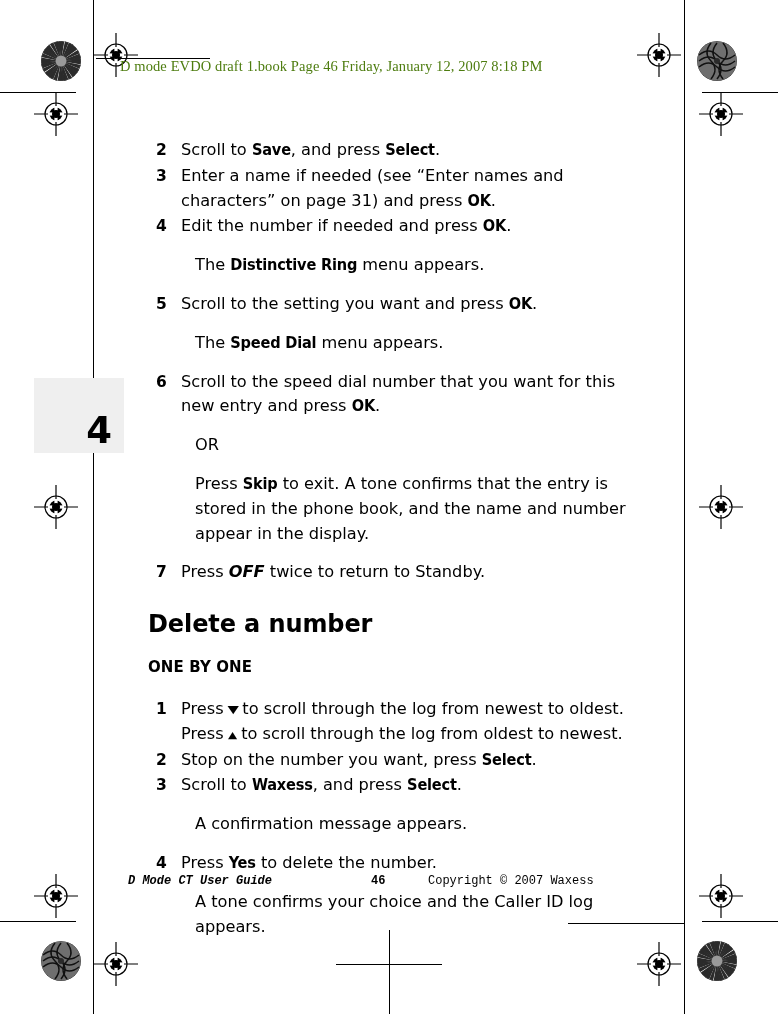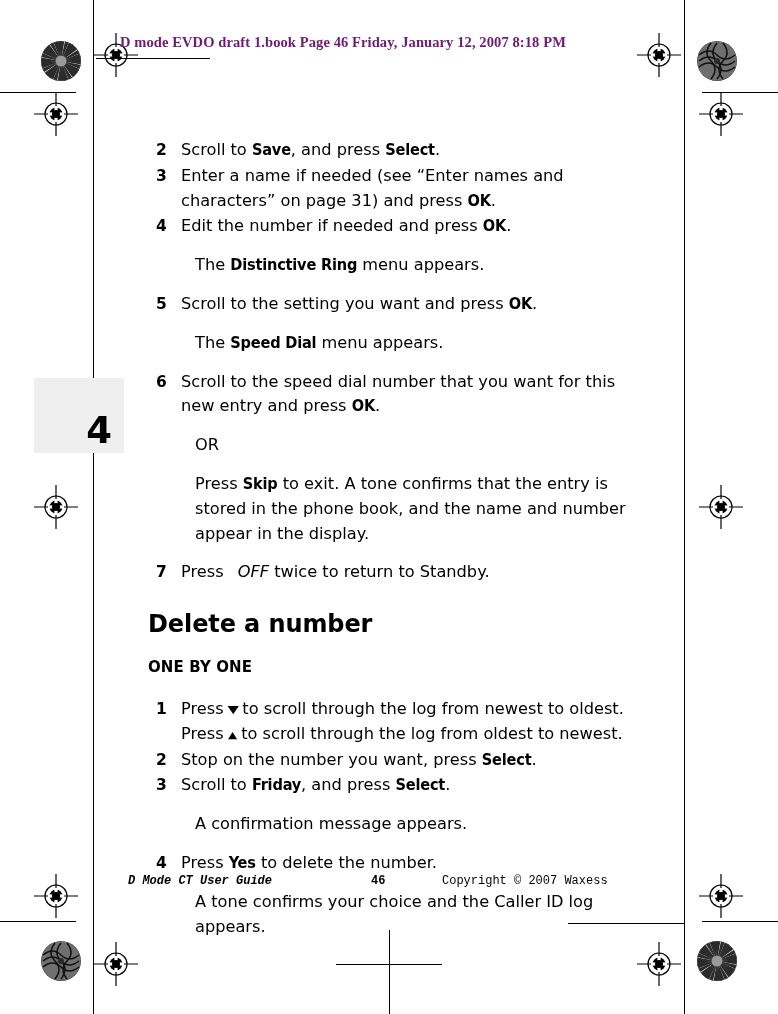--- a/index.html
+++ b/index.html
@@ -42,27 +42,26 @@
     height: 40px;
     border-radius: 50%;
     overflow: hidden;
   }
   .starburst svg { display: block; }
 
   
   .page-header {
     position: absolute;
     left: 120px;
-    top: 34px;
+    top: 58px;
     font-family: "Liberation Serif", "DejaVu Serif", serif;
     font-size: 14.5px;
     letter-spacing: 0.1px;
     white-space: nowrap;
-    color: #701a75;
-    font-weight: bold;
+    color: #4d7c0f;
   }
 
   
   .chapter-tab {
     position: absolute;
     left: 34px;
     top: 378px;
     width: 90px;
     height: 75px;
     background: #efefef;
@@ -123,23 +122,22 @@
 
   
   .ui {
     font-family: "DejaVu Sans Condensed", "Liberation Sans Narrow", "DejaVu Sans", sans-serif;
     font-weight: bold;
     font-stretch: condensed;
     letter-spacing: -0.2px;
   }
   
   .key {
-    font-weight: normal;
+    font-weight: bold;
     font-style: italic;
-    margin-left: 9px;
   }
 
   
   .arrow {
     display: inline-block;
     vertical-align: 0.06em;
     font-size: 11px;
     line-height: 1;
   }
   .arrow-down { letter-spacing: 0; transform: scaleX(1.35); }
@@ -181,21 +179,21 @@
     font-weight: bold;
   }
   .footer-pageno {
     position: absolute;
     left: 243px;
     top: 0;
     font-weight: bold;
   }
   .footer-copy {
     position: absolute;
-    left: 314px;
+    left: 300px;
     top: 0;
   }
 </style>
 </head>
 <body>
 
 <div id="page">
 
   <div class="trim-line trim-v" style="left:93px; top:0; height:1014px;"></div>
   <div class="trim-line trim-v" style="left:684px; top:0; height:1014px;"></div>
@@ -426,21 +424,21 @@
         <p class="note"><span>Press </span><span class="ui">Skip</span><span> to exit. A tone confirms that the entry is stored in the phone book, and the name and number appear in the display.</span></p>
         <li><span class="step-num">7</span><span class="step-body"><span>Press </span><span class="key">OFF</span><span> twice to return to Standby.</span></span></li>
       </ol>
 
     <h2 class="section-title">Delete a number</h2>
     <h3 class="subsection-title">ONE BY ONE</h3>
 
     <ol class="steps" id="steps-delete">
         <li><span class="step-num">1</span><span class="step-body"><span>Press </span><span class="arrow arrow-down">▼</span><span>  to scroll through the log from newest to oldest. Press </span><span class="arrow arrow-up">▲</span><span> to scroll through the log from oldest to newest.</span></span></li>
         <li><span class="step-num">2</span><span class="step-body"><span>Stop on the number you want, press </span><span class="ui">Select</span><span>.</span></span></li>
-        <li><span class="step-num">3</span><span class="step-body"><span>Scroll to </span><span class="ui">Friday</span><span>, and press </span><span class="ui">Select</span><span>.</span></span></li>
+        <li><span class="step-num">3</span><span class="step-body"><span>Scroll to </span><span class="ui">Waxess</span><span>, and press </span><span class="ui">Select</span><span>.</span></span></li>
         <p class="note"><span>A confirmation message appears.</span></p>
         <li><span class="step-num">4</span><span class="step-body"><span>Press </span><span class="ui">Yes</span><span> to delete the number.</span></span></li>
         <p class="note"><span>A tone confirms your choice and the Caller ID log appears.</span></p>
       </ol>
   </div>
 
   <div class="page-footer">
     <span class="footer-guide">D Mode CT User Guide</span>
     <span class="footer-pageno">46</span>
     <span class="footer-copy">Copyright © 2007 Waxess</span>

